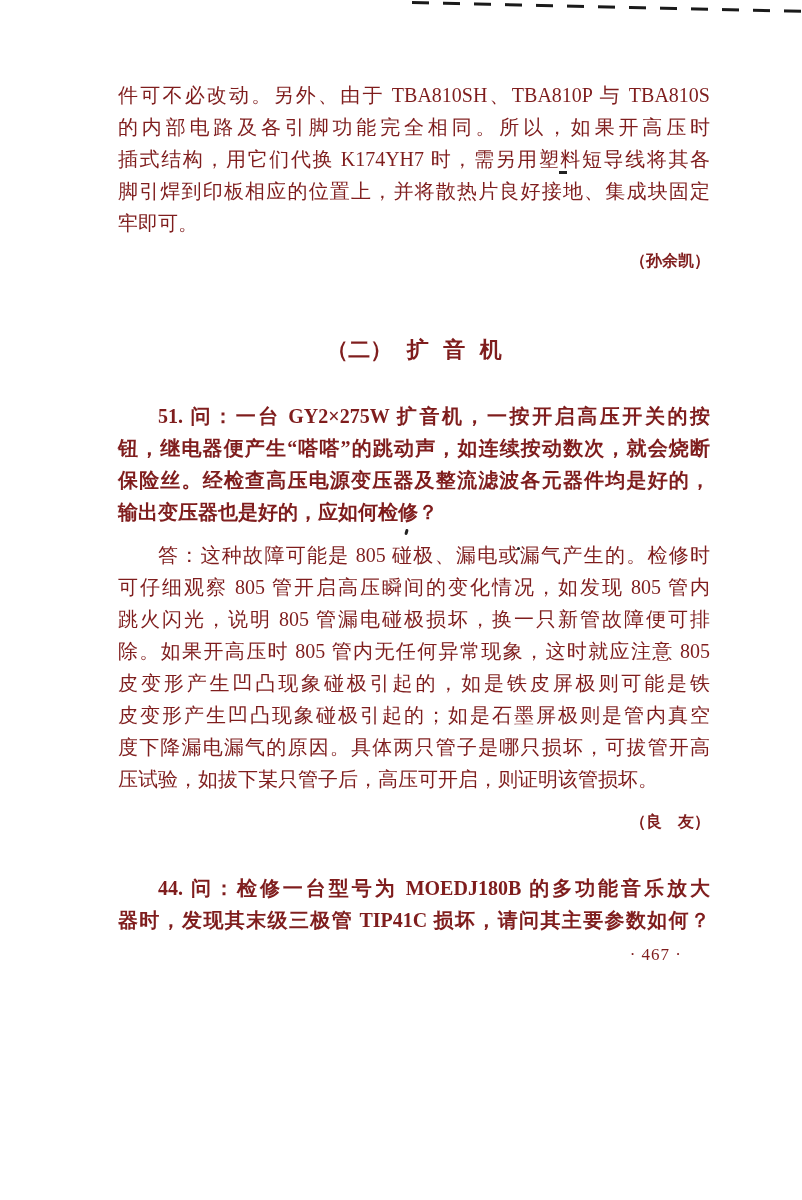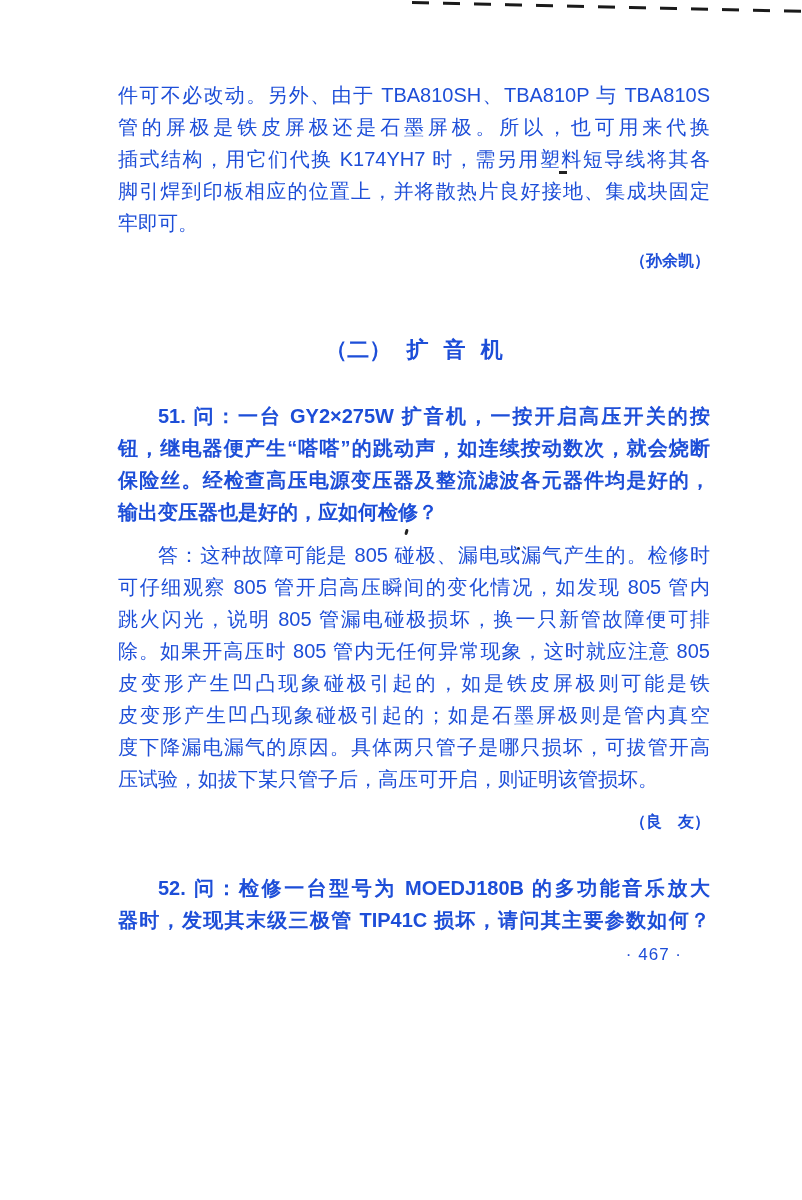--- a/index.html
+++ b/index.html
@@ -1,22 +1,22 @@
 <!DOCTYPE html>
 <html><head>
 <meta charset="utf-8">
 <style>
   html,body{margin:0;padding:0;background:#ffffff;}
   .page{
     position:relative;
     width:802px;height:1044px;
     background:#ffffff;
     overflow:hidden;
-    font-family:Liberation Sans, sans-serif;
-    color:#1d4ed8;
+    font-family:Liberation Serif, serif;
+    color:#7f1d1d;
   }
   .content{position:absolute;left:118px;top:0;width:592px;}
   .ln{
     font-size:20px;
     line-height:32px;
     text-align:justify;
     text-align-last:auto;
   }
   .just{text-align-last:justify;}
   .first{text-indent:2em;}
@@ -61,21 +61,21 @@
 
   <div class="dashes"></div>
   <div class="speck s1"></div>
   <div class="speck s2"></div>
   <div class="speck s3"></div>
 
   <div class="content">
 
     <div class="para p-intro">
       <div class="ln just">件可不必改动。另外、由于 TBA810SH、TBA810P 与 TBA810S</div>
-      <div class="ln just">管的屏极是铁皮屏极还是石墨屏极。所以，也可用来代换</div>
+      <div class="ln just">的内部电路及各引脚功能完全相同。所以，如果开高压时</div>
       <div class="ln just">插式结构，用它们代换 K174YH7 时，需另用塑料短导线将其各</div>
       <div class="ln just">脚引焊到印板相应的位置上，并将散热片良好接地、集成块固定</div>
       <div class="ln">牢即可。</div>
     </div>
 
     <div class="attr attr-1">（孙余凯）</div>
 
     <h1 class="heading">（二） 扩 音 机</h1>
 
     <div class="para q p-q51">
@@ -92,20 +92,20 @@
       <div class="ln just">除。如果开高压时 805 管内无任何异常现象，这时就应注意 805</div>
       <div class="ln just">皮变形产生凹凸现象碰极引起的，如是铁皮屏极则可能是铁</div>
       <div class="ln just">皮变形产生凹凸现象碰极引起的；如是石墨屏极则是管内真空</div>
       <div class="ln just">度下降漏电漏气的原因。具体两只管子是哪只损坏，可拔管开高</div>
       <div class="ln">压试验，如拔下某只管子后，高压可开启，则证明该管损坏。</div>
     </div>
 
     <div class="attr attr-2">（良　友）</div>
 
     <div class="para q p-q52">
-      <div class="ln just first">52. 问：检修一台型号为 MOEDJ180B 的多功能音乐放大</div>
+      <div class="ln just first">44. 问：检修一台型号为 MOEDJ180B 的多功能音乐放大</div>
       <div class="ln just">器时，发现其末级三极管 TIP41C 损坏，请问其主要参数如何？</div>
     </div>
 
     <div class="pagenum">· 467 ·</div>
 
   </div>
 </div>
 
 </body></html>

